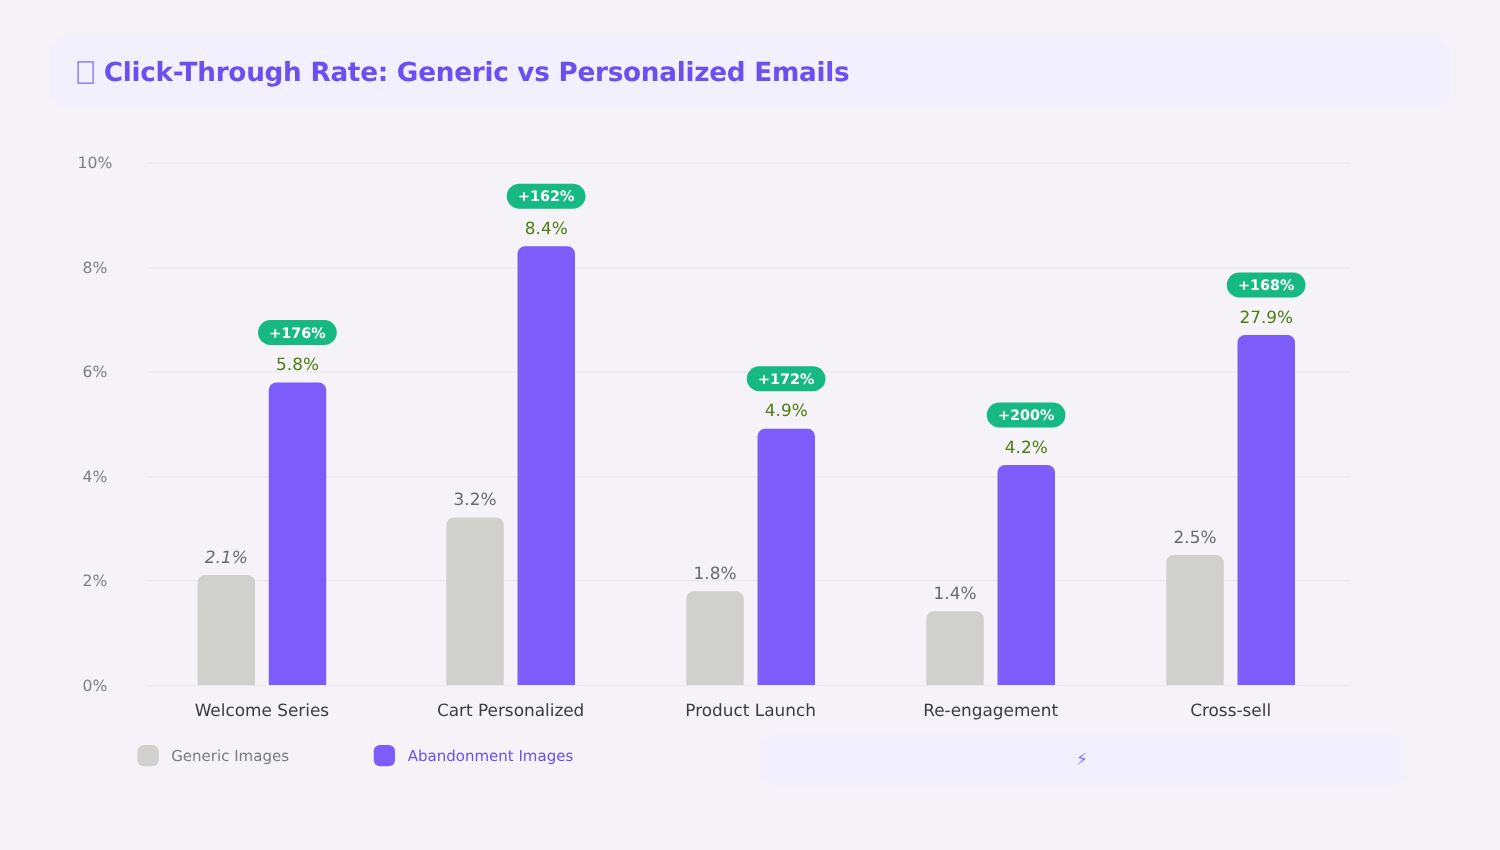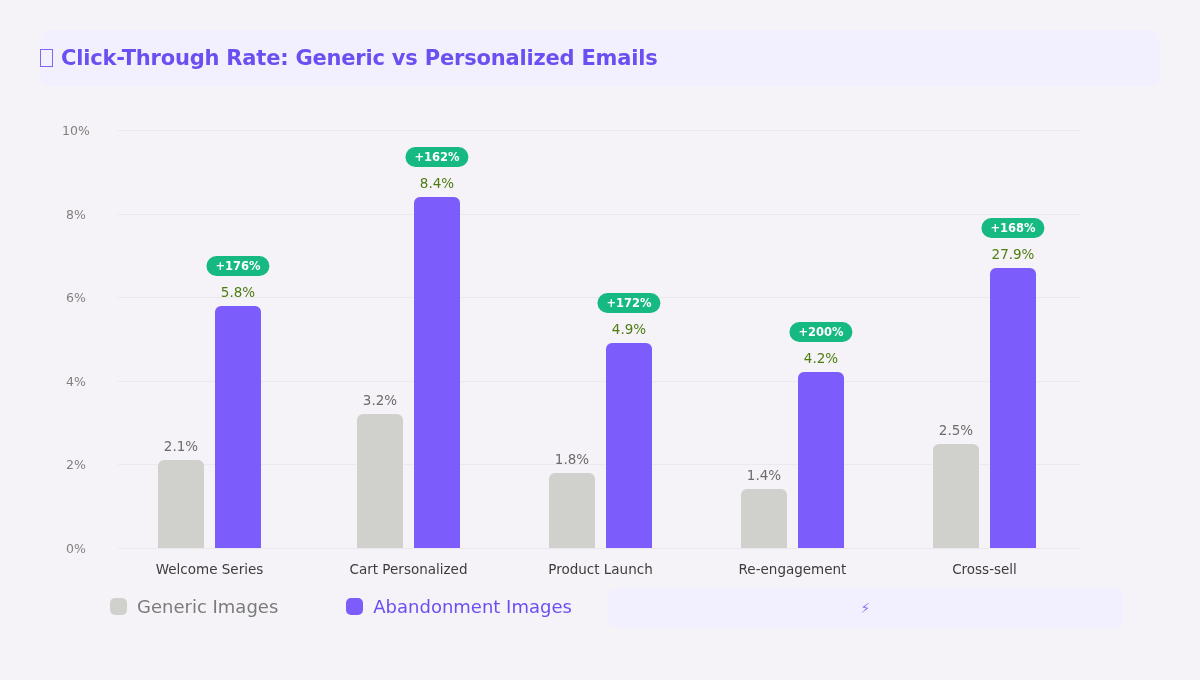--- a/index.html
+++ b/index.html
@@ -21,20 +21,21 @@
     left: 40px;
     top: 30px;
     width: 1120px;
     height: 56px;
     background: #f2f0fe;
     border-radius: 12px;
     display: flex;
     align-items: center;
   }
   #chart-title {
+    margin-left: 22px;
     font-size: 21px;
     font-weight: bold;
     color: #6c4ff0;
     letter-spacing: -0.2px;
     white-space: nowrap;
     display: flex;
     align-items: center;
     gap: 8px;
   }
   #title-emoji {
@@ -119,21 +120,21 @@
     left: 110px;
     top: 596px;
     display: flex;
     align-items: center;
     gap: 68px;
   }
   .legend-item {
     display: flex;
     align-items: center;
     gap: 10px;
-    font-size: 18px;
+    font-size: 12px;
   }
   .legend-swatch {
     width: 17px;
     height: 17px;
     border-radius: 5px;
   }
   .legend-swatch.generic { background: #d0d1cd; }
   .legend-swatch.personalized { background: #7c5cfa; }
   .legend-label.generic { color: #7b7b7b; }
   .legend-label.personalized { color: #6c4ff0; }
@@ -180,21 +181,21 @@
     <div class="ytick-label" style="top: 464.4px;">2%</div>
     <div class="gridline" style="top: 380.8px;"></div>
     <div class="ytick-label" style="top: 380.8px;">4%</div>
     <div class="gridline" style="top: 297.2px;"></div>
     <div class="ytick-label" style="top: 297.2px;">6%</div>
     <div class="gridline" style="top: 213.6px;"></div>
     <div class="ytick-label" style="top: 213.6px;">8%</div>
     <div class="gridline" style="top: 130px;"></div>
     <div class="ytick-label" style="top: 130px;">10%</div>
     <div class="bar generic" style="left: 158px; top: 460.22px; height: 87.78px;"></div>
-    <div class="bar-value generic" style="left: 141px; top: 438.22px;">2.1%</div>
+    <div class="bar-value generic" style="left: 141px; top: 438.22px; font-style: italic;">2.1%</div>
     <div class="bar personalized" style="left: 215px; top: 305.56px; height: 242.44px;"></div>
     <div class="bar-value personalized" style="left: 198px; top: 283.56px;">5.8%</div>
     <div class="lift-badge" style="left: 238px; top: 255.56px;">+176%</div>
     <div class="cat-label" style="left: 109.5px; top: 561px;">Welcome Series</div>
     <div class="bar generic" style="left: 357px; top: 414.24px; height: 133.76px;"></div>
     <div class="bar-value generic" style="left: 340px; top: 392.24px;">3.2%</div>
     <div class="bar personalized" style="left: 414px; top: 196.88px; height: 351.12px;"></div>
     <div class="bar-value personalized" style="left: 397px; top: 174.88px;">8.4%</div>
     <div class="lift-badge" style="left: 437px; top: 146.88px;">+162%</div>
     <div class="cat-label" style="left: 308.5px; top: 561px;">Cart Personalized</div>

